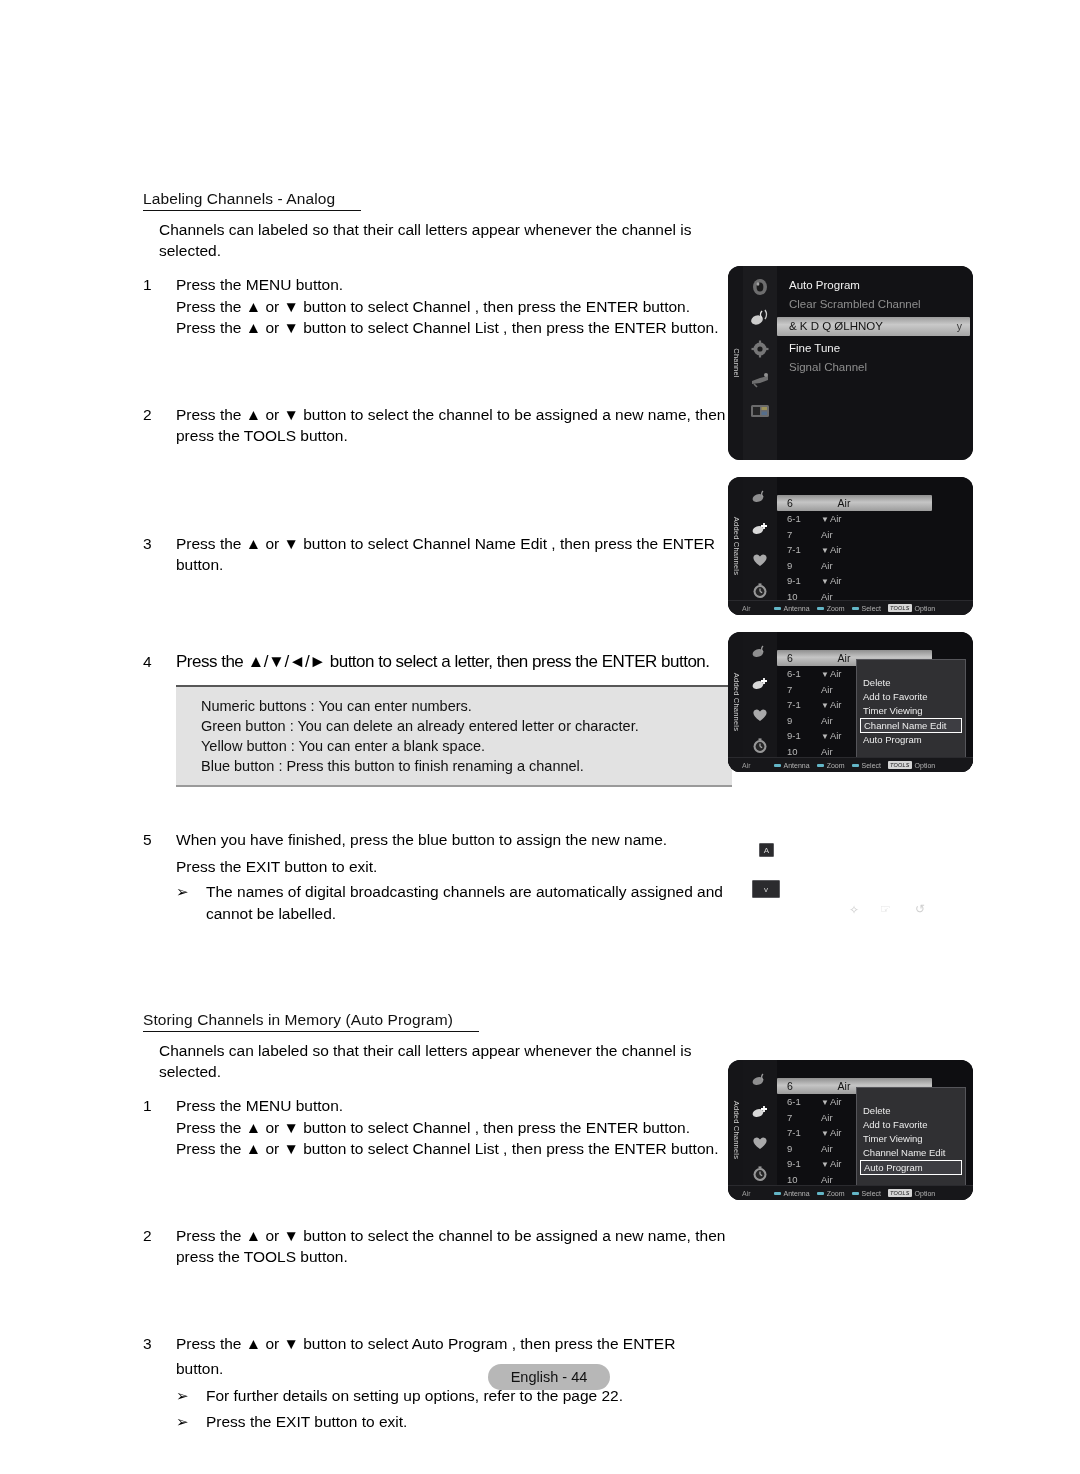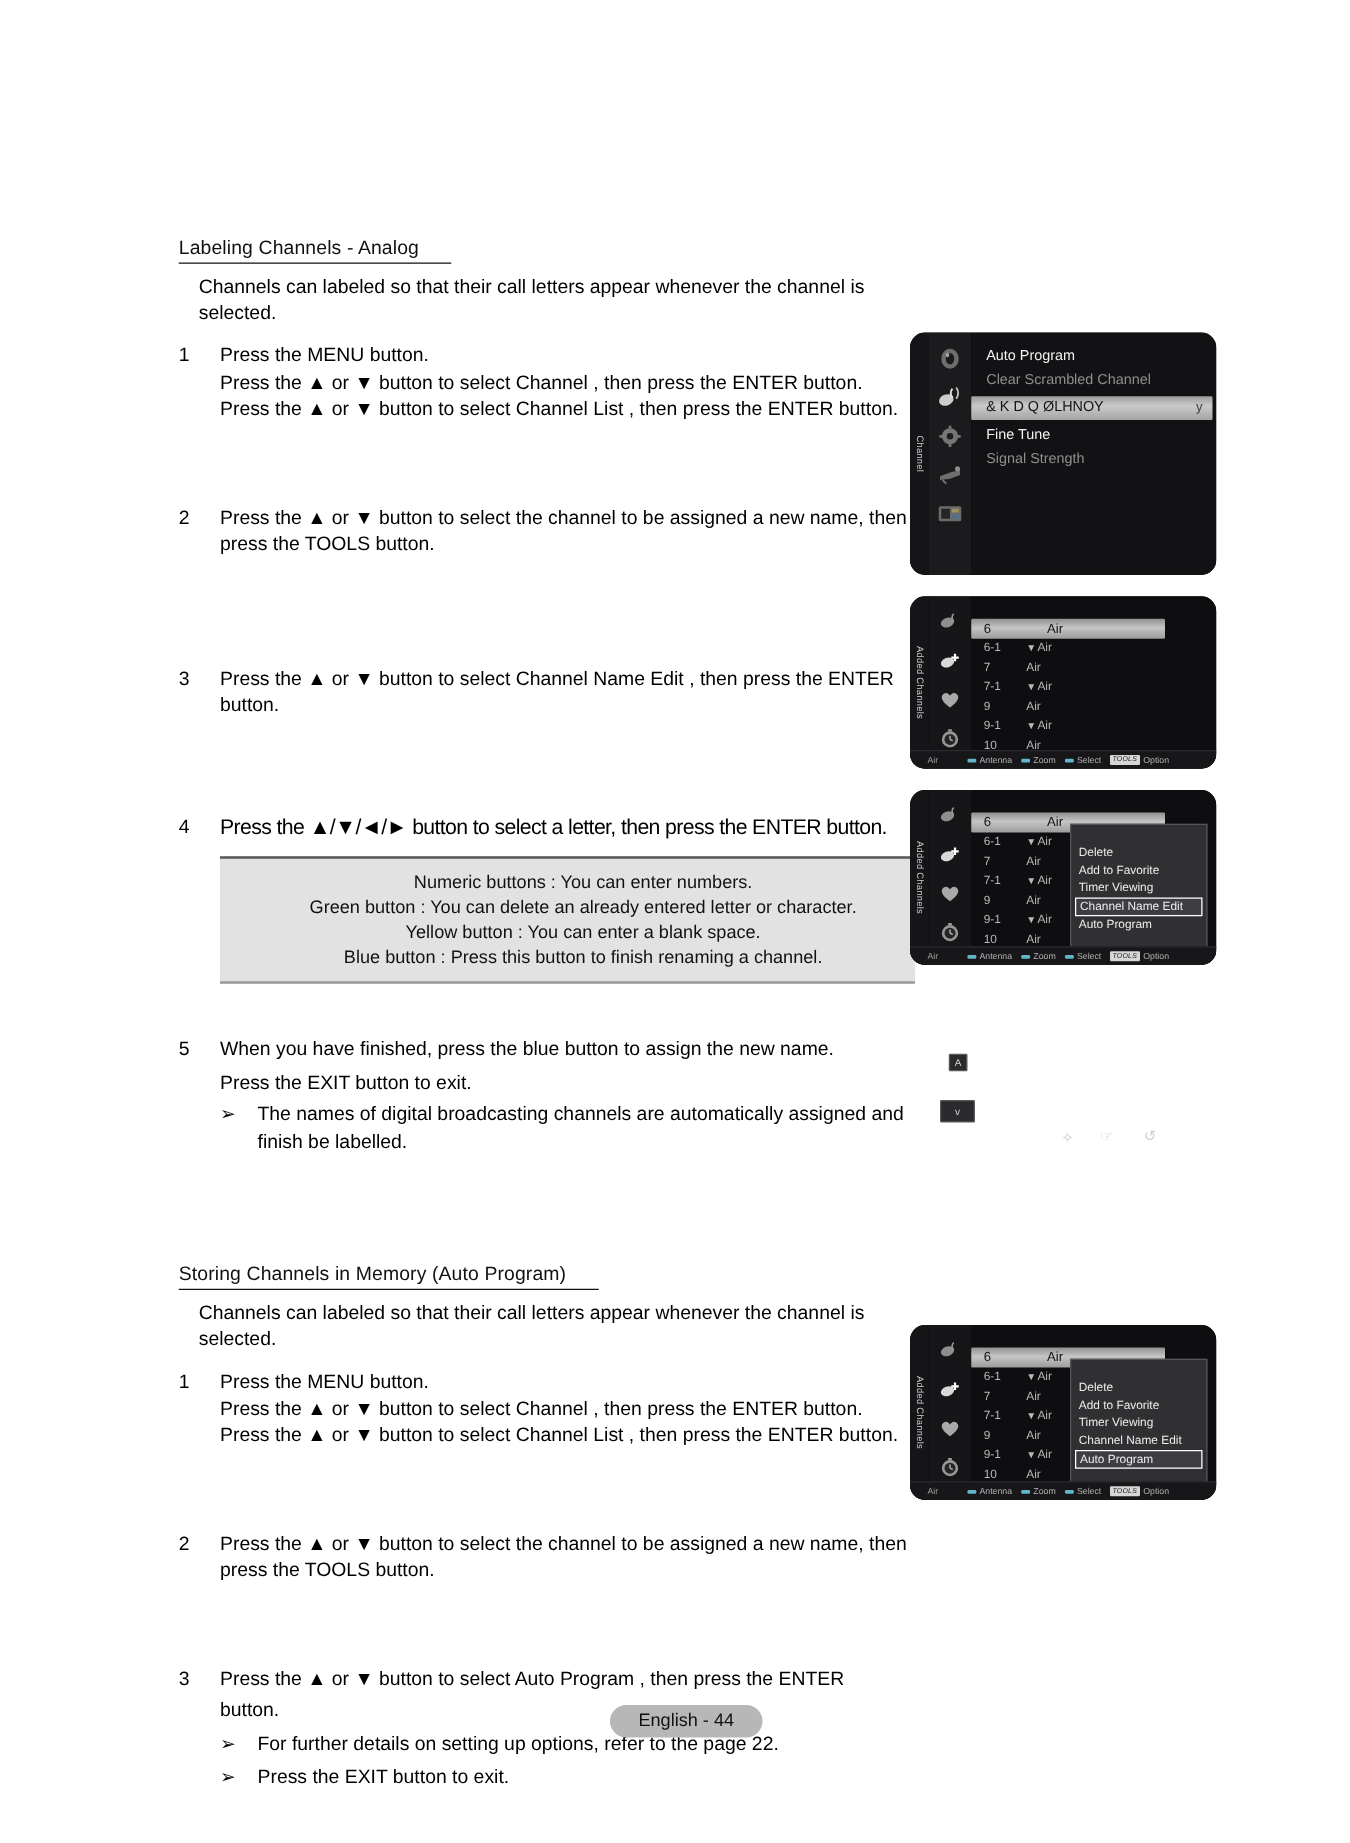--- a/index.html
+++ b/index.html
@@ -88,21 +88,20 @@
     border-top: 2px solid #585858;
     border-bottom: 2px solid #9a9a9a;
     padding: 9px 0 9px 25px;
     box-sizing: border-box;
   }
   .note-line {
     font-size: 14.5px;
     line-height: 20px;
     color: #111;
     white-space: nowrap;
-    text-align: center;
   }
 
   
   .footer-pill {
     position: absolute;
     left: 488px;
     top: 1364px;
     width: 122px;
     height: 26px;
     border-radius: 13px;
@@ -372,21 +371,21 @@
     
     <div class="step">
       <div class="step-num">5</div>
       <div class="step-body">
         <span class="ln">When you have finished, press the blue button to assign the new name.</span>
         <span class="ln" style="margin-top:5px;">Press the EXIT button to exit.</span>
         <div class="bullet" style="margin-top:4px;">
           <div class="bullet-mark">➢</div>
           <div class="bullet-text">
             <span class="wrapln">The names of digital broadcasting channels are automatically assigned and</span>
-            <span class="wrapln">finish be labelled.</span>
+            <span class="wrapln">cannot be labelled.</span>
           </div>
         </div>
       </div>
     </div>
   </div>
 
   <div style="height:84px;"></div>
 
   <div>
     <div class="section-head">Storing Channels in Memory (Auto Program)</div>
@@ -486,21 +485,21 @@
       </div>
     </div>
     <div class="mbody">
       <div class="mitem">Auto Program</div>
       <div class="mitem dim">Clear Scrambled Channel</div>
       <div class="mitem hl">
         <span>&amp; K D Q ØLHΝOΥ</span>
         <span class="rgt">y</span>
       </div>
       <div class="mitem">Fine Tune</div>
-      <div class="mitem dim">Signal Strength</div>
+      <div class="mitem dim">Signal Channel</div>
     </div>
   </div>
 </div>
 
 <div class="tv" style="left:728px; top:477px; width:245px; height:138px;">
   <div class="tv-inner">
     <div class="vstrip">
       <span>Added Channels</span>
     </div>
     <div class="rail rail-b">

